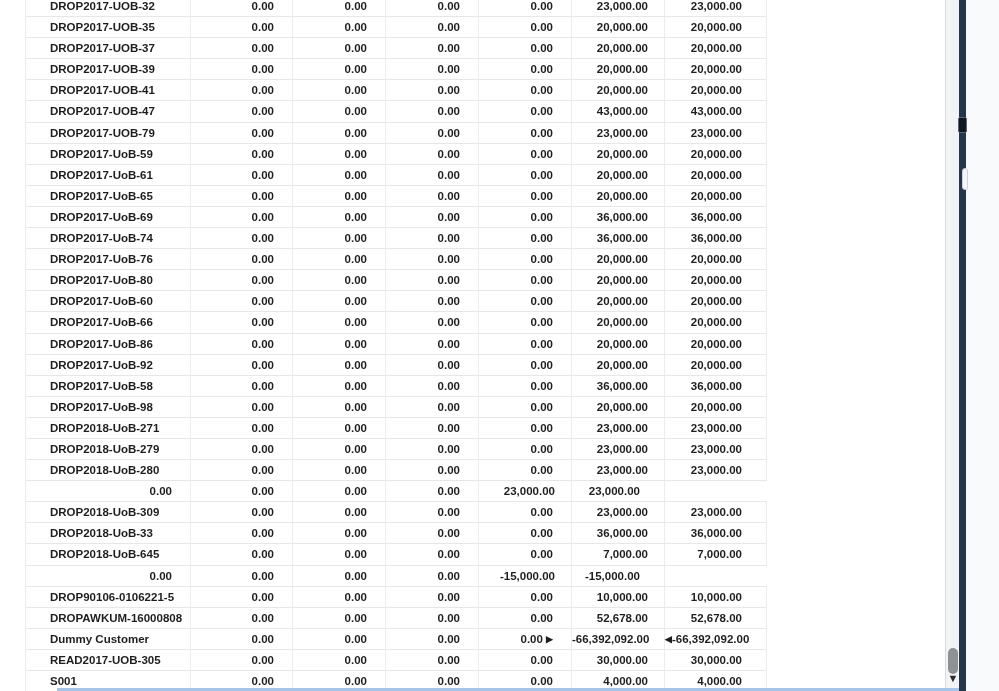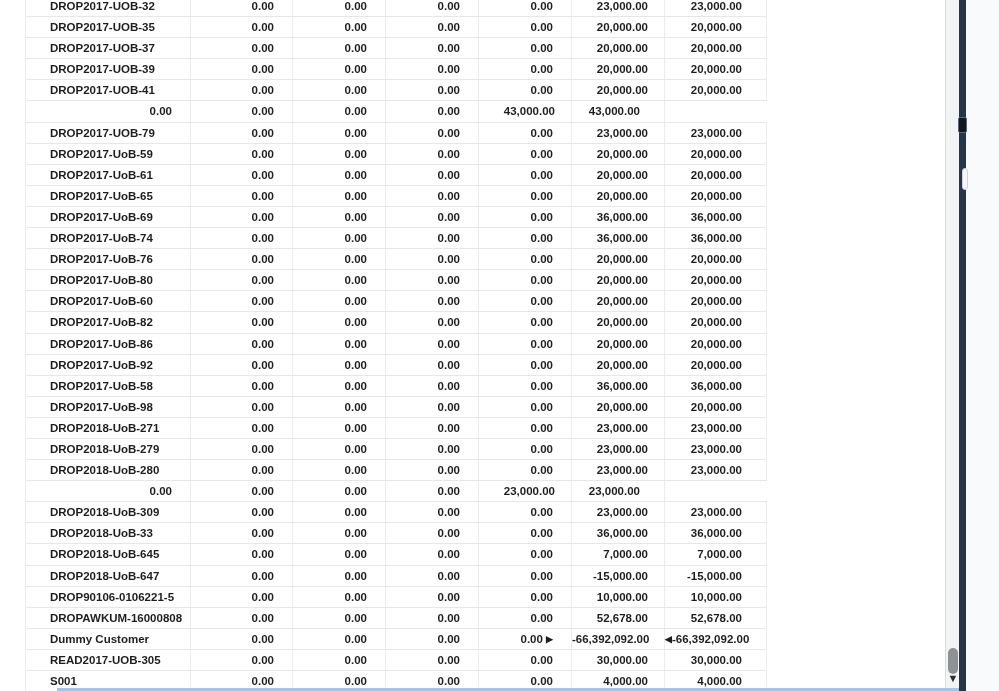--- a/index.html
+++ b/index.html
@@ -117,20 +117,21 @@
     <div class="cell label">DROP2017-UOB-41</div>
     <div class="cell num c1">0.00</div>
     <div class="cell num c2">0.00</div>
     <div class="cell num c3">0.00</div>
     <div class="cell num c4">0.00</div>
     <div class="cell num c5">20,000.00</div>
     <div class="cell num c6">20,000.00</div>
   </div>
 
   <div class="row">
+    <div class="cell label">DROP2017-UOB-47</div>
     <div class="cell num c1">0.00</div>
     <div class="cell num c2">0.00</div>
     <div class="cell num c3">0.00</div>
     <div class="cell num c4">0.00</div>
     <div class="cell num c5">43,000.00</div>
     <div class="cell num c6">43,000.00</div>
   </div>
 
   <div class="row">
     <div class="cell label">DROP2017-UOB-79</div>
@@ -216,21 +217,21 @@
     <div class="cell label">DROP2017-UoB-60</div>
     <div class="cell num c1">0.00</div>
     <div class="cell num c2">0.00</div>
     <div class="cell num c3">0.00</div>
     <div class="cell num c4">0.00</div>
     <div class="cell num c5">20,000.00</div>
     <div class="cell num c6">20,000.00</div>
   </div>
 
   <div class="row">
-    <div class="cell label">DROP2017-UoB-82</div>
+    <div class="cell label">DROP2017-UoB-66</div>
     <div class="cell num c1">0.00</div>
     <div class="cell num c2">0.00</div>
     <div class="cell num c3">0.00</div>
     <div class="cell num c4">0.00</div>
     <div class="cell num c5">20,000.00</div>
     <div class="cell num c6">20,000.00</div>
   </div>
 
   <div class="row">
     <div class="cell label">DROP2017-UoB-86</div>
@@ -335,21 +336,20 @@
     <div class="cell label">DROP2018-UoB-645</div>
     <div class="cell num c1">0.00</div>
     <div class="cell num c2">0.00</div>
     <div class="cell num c3">0.00</div>
     <div class="cell num c4">0.00</div>
     <div class="cell num c5">7,000.00</div>
     <div class="cell num c6">7,000.00</div>
   </div>
 
   <div class="row">
-    <div class="cell label">DROP2018-UoB-647</div>
     <div class="cell num c1">0.00</div>
     <div class="cell num c2">0.00</div>
     <div class="cell num c3">0.00</div>
     <div class="cell num c4">0.00</div>
     <div class="cell num c5">-15,000.00</div>
     <div class="cell num c6">-15,000.00</div>
   </div>
 
   <div class="row">
     <div class="cell label">DROP90106-0106221-5</div>

